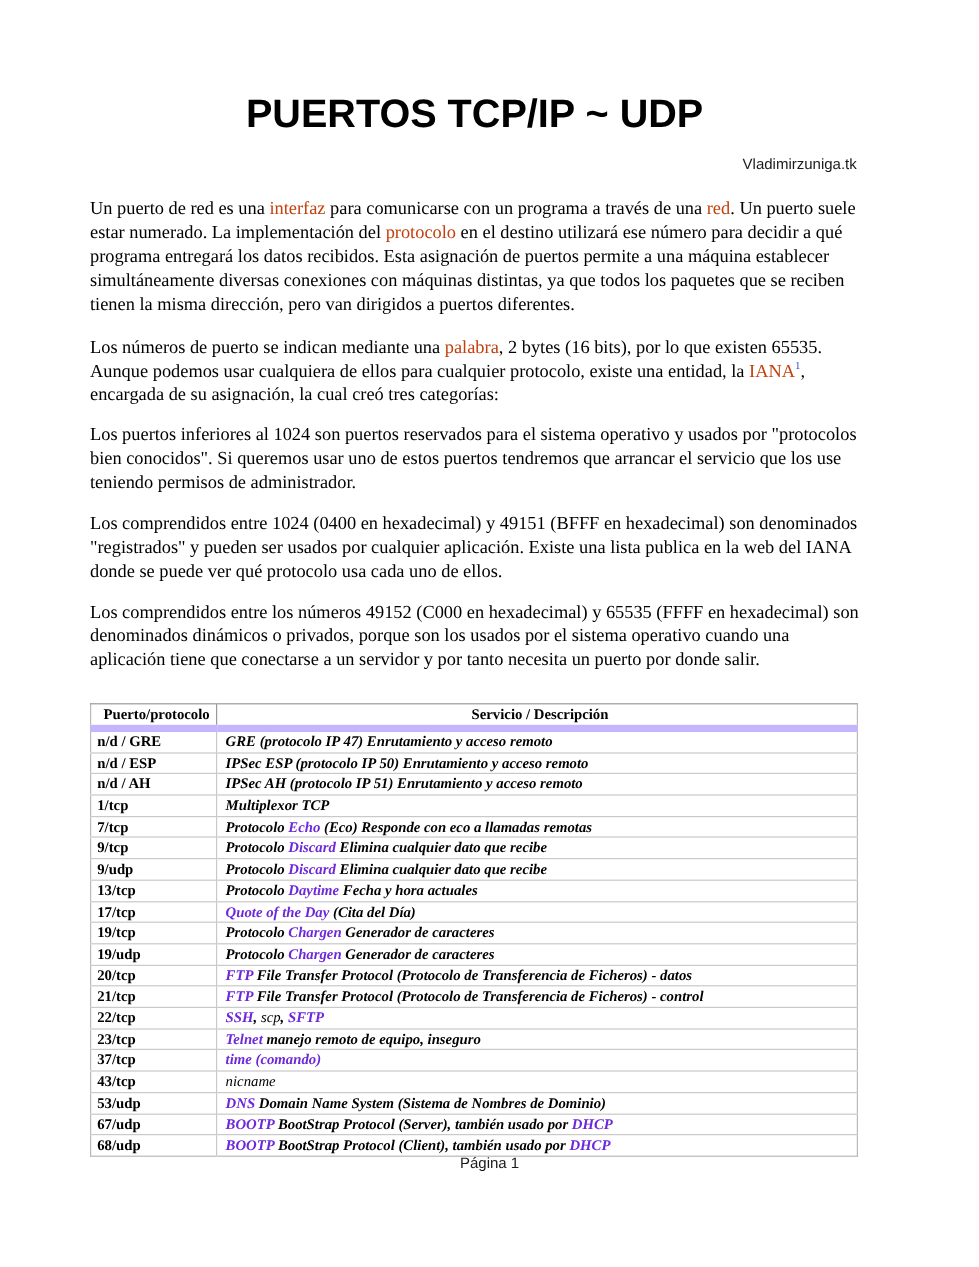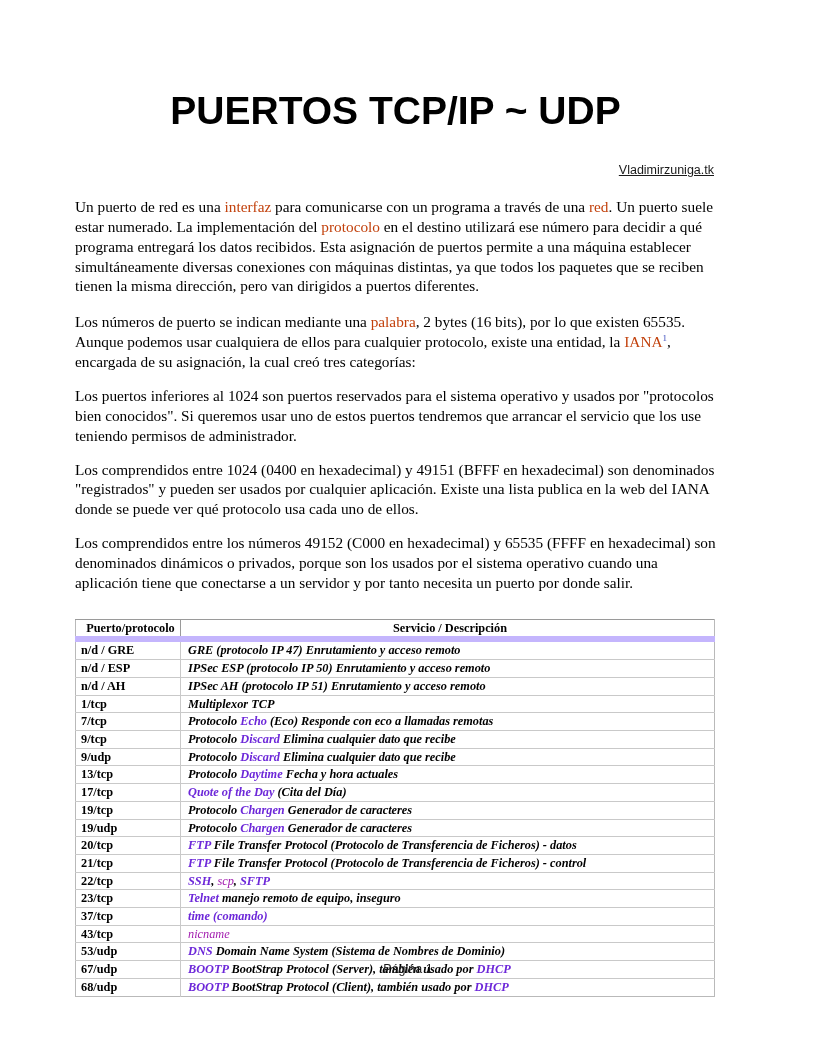--- a/index.html
+++ b/index.html
@@ -25,37 +25,36 @@
     position: absolute;
     left: 75px;
     top: 0;
     width: 641px;
   }
 
   
   .doc-title {
     font-family: "Liberation Sans", "DejaVu Sans", sans-serif;
     font-weight: bold;
-    font-size: 39px;
+    font-size: 33px;
     text-align: center;
     letter-spacing: 0px;
-    margin: 16px;
+    margin: 3px;
     padding-top: 74px;
     line-height: 1.1;
     color: #000;
   }
   .byline {
     font-family: "Liberation Sans", "DejaVu Sans", sans-serif;
     font-size: 12.5px;
     text-align: right;
     margin: 0;
     padding-top: 14px;
     padding-right: 2px;
     color: #1a1a1a;
-    text-decoration: underline;
   }
 
   
   .para {
     font-size: 15.3px;
     line-height: 1.30;
     text-align: left;
     margin: 0;
     color: #000;
   }
@@ -117,21 +116,21 @@
     font-style: italic;
     text-align: left;
     padding-left: 7px;
   }
   .port-table td.svc .lnk {
     color: #6d28d9;
     font-weight: bold;
     font-style: italic;
   }
   .port-table td.svc .lnk-thin {
-    color: #a21caf;
+    color: #000000;
     font-weight: normal;
     font-style: italic;
   }
   .port-table tr:last-child td { border-bottom: none; }
 
   
   .footer {
     position: absolute;
     left: 0;
     top: 962px;

